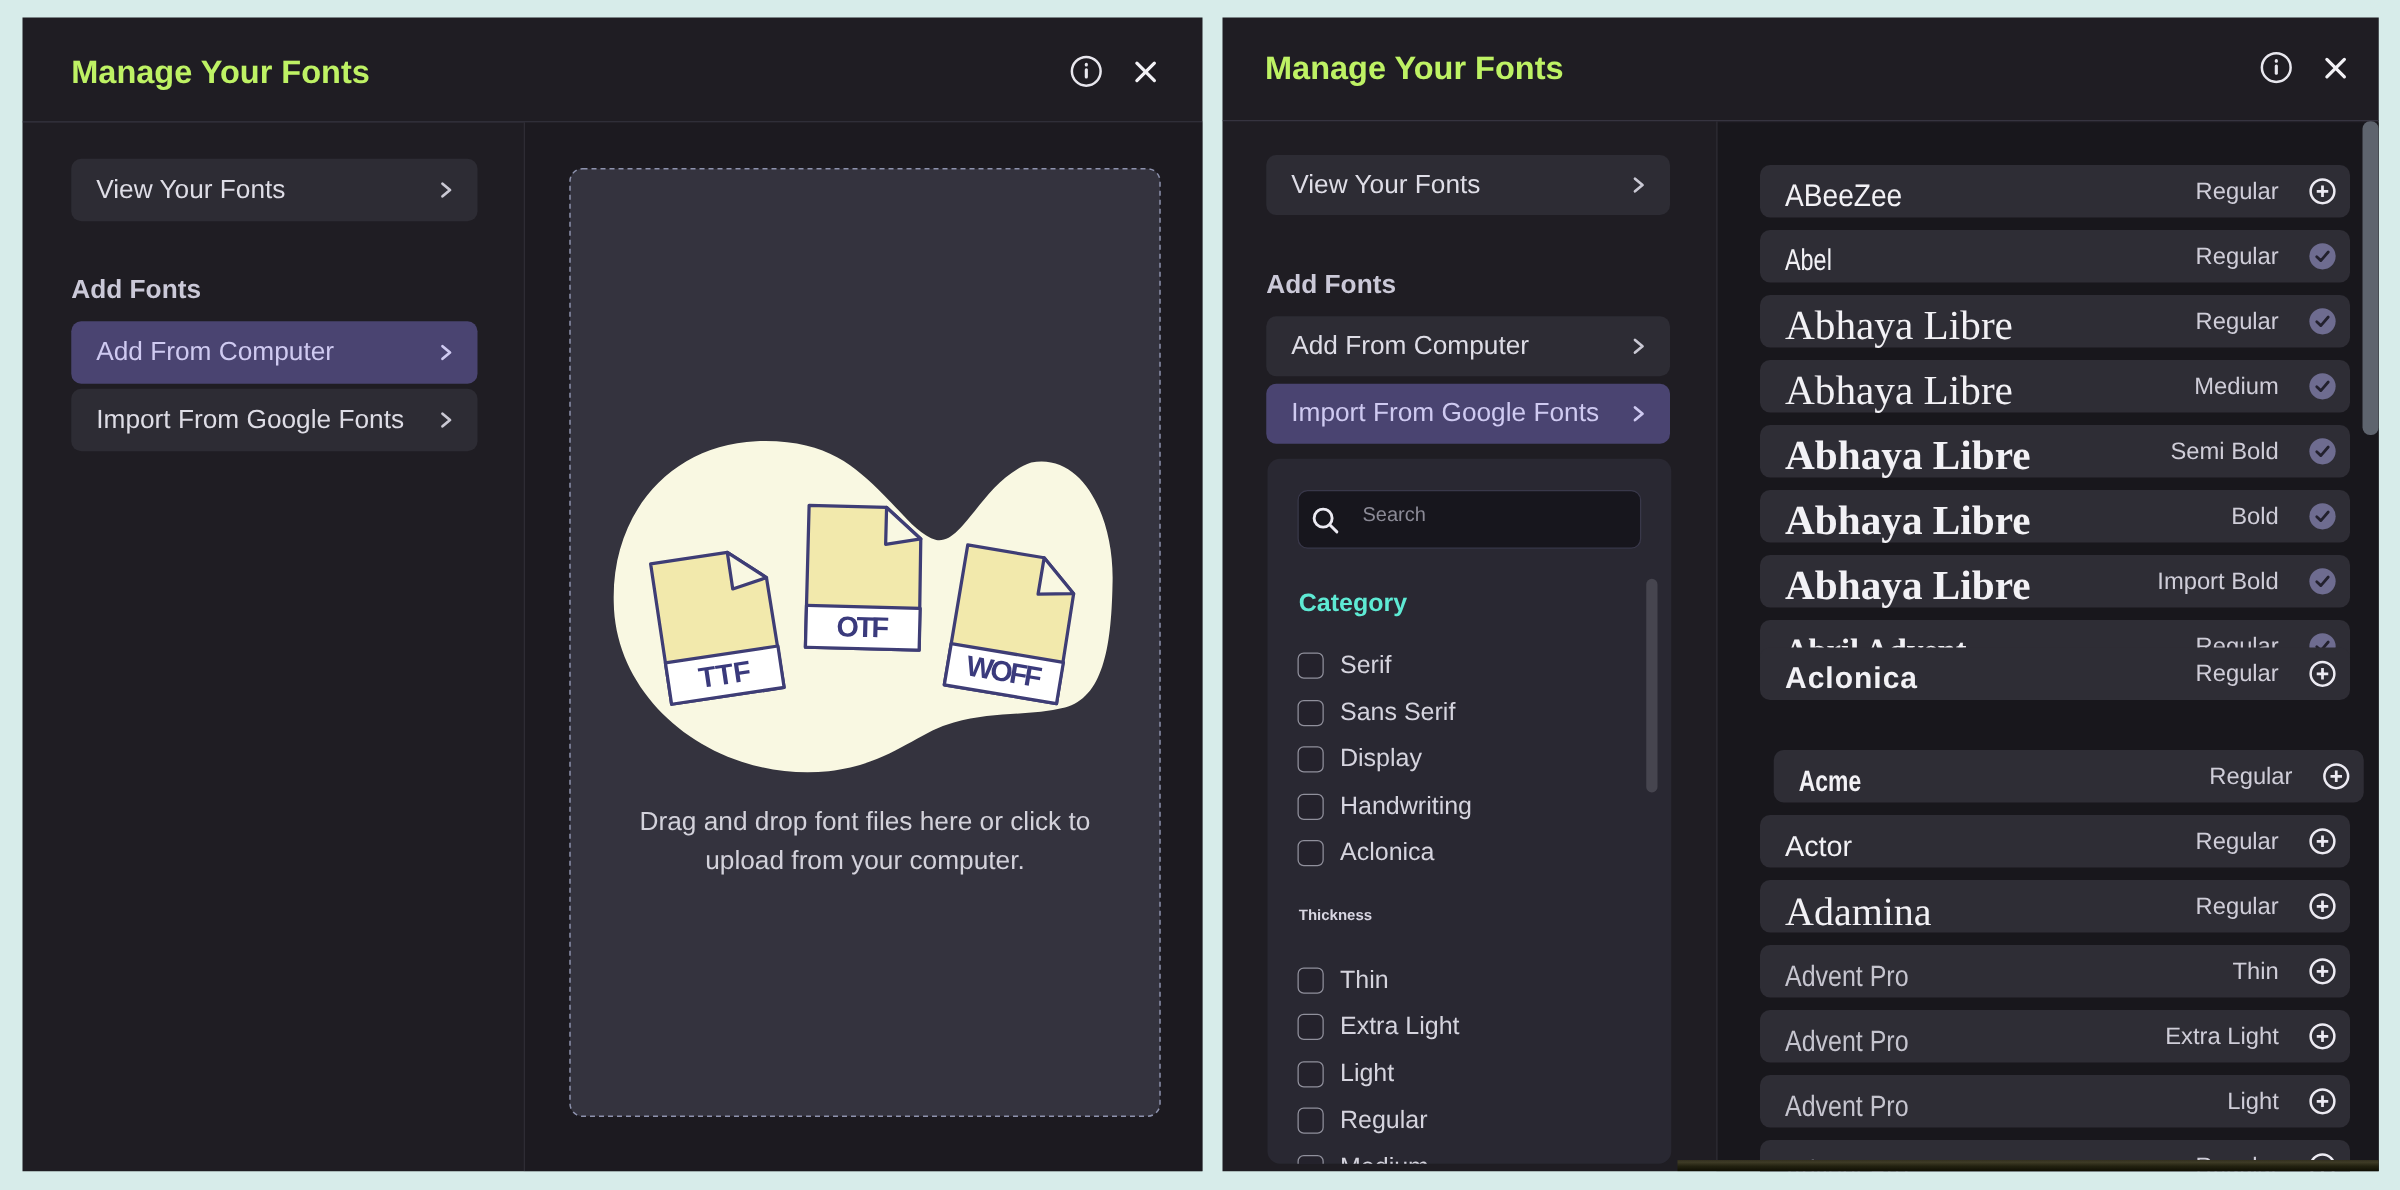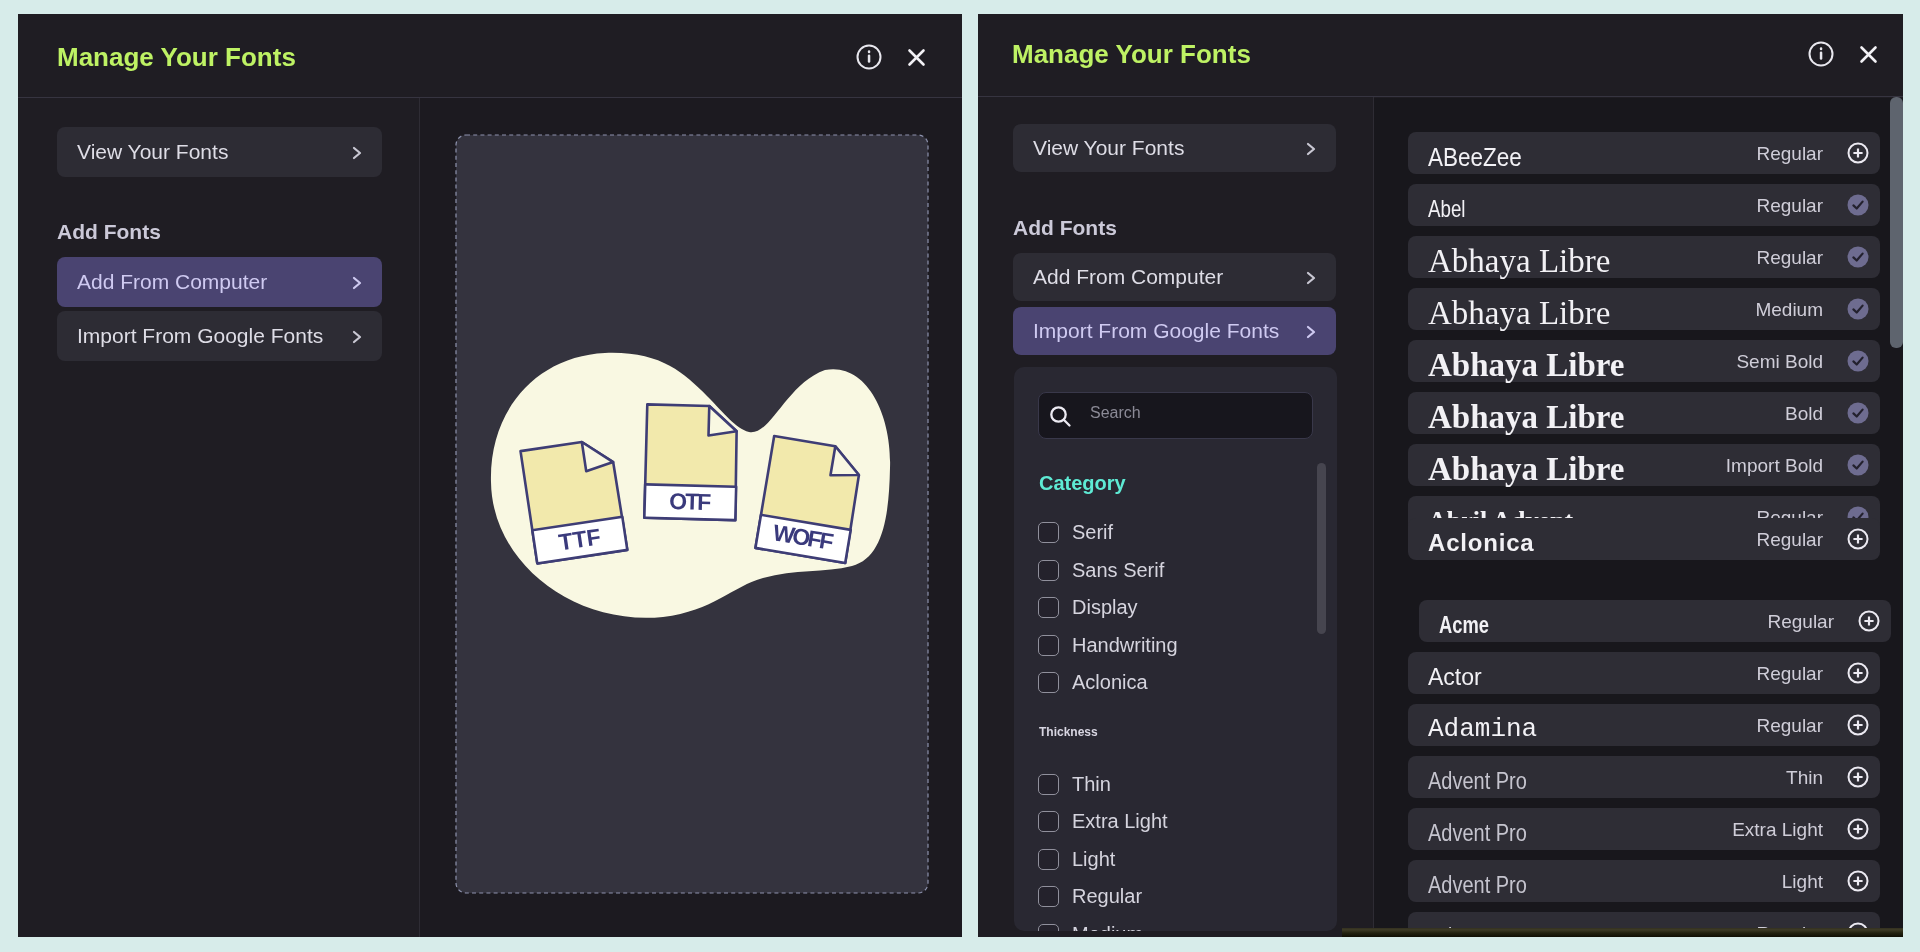--- a/index.html
+++ b/index.html
@@ -25,21 +25,21 @@
 .fname { position:absolute; left:20px; top:4px; line-height:42px; color:#f2f1f5; white-space:nowrap; }
 .fw { position:absolute; right:57px; top:1px; line-height:42px; font-size:19px; color:#cfcdd8; }
 .fic { position:absolute; left:439px; top:10px; width:22px; height:22px; }
 .fn-abeezee { font-size:25px; transform:scaleX(0.9); transform-origin:left center; }
 .fn-abel { font-size:24px; transform:scaleX(0.78); transform-origin:left center; }
 .fn-abhaya { font-family:"Liberation Serif", serif; font-size:33px; }
 .fn-abril { font-family:"Liberation Serif", serif; font-size:26px; font-weight:bold; }
 .fn-aclonica { font-size:24px; font-weight:bold; letter-spacing:0.8px; }
 .fn-acme { font-size:23.5px; font-weight:bold; transform:scaleX(0.78); transform-origin:left center; }
 .fn-actor { font-size:23px; }
-.fn-adamina { font-family:Liberation Mono, monospace; font-size:26px; }
+.fn-adamina { font-family:Liberation Serif, serif; font-size:32px; }
 .fn-advent { font-size:23.5px; color:#c5c4ce; transform:scaleX(0.85); transform-origin:left center; }
 </style>
 </head>
 <body>
 
 <div class="panel" id="p1">
   <div class="abs title" style="left:39px; top:30px;">Manage Your Fonts</div>
   <div class="abs" style="left:838px; top:30px;">
     <svg width="26" height="26">
         <circle cx="13" cy="13" r="11.5" stroke="#e8e7ee" stroke-width="2" fill="none"></circle>
@@ -105,20 +105,23 @@
         <text x="45.5" y="104" font-family="Liberation Sans, sans-serif" font-size="23" font-weight="bold" fill="#3a3a7c" text-anchor="middle" textLength="42">OTF</text>
       </g>
 
       <g transform="translate(354.7,365.4) rotate(9.5) translate(-45.5,-56.7)">
         <path d="M0 0 L62 0 L90 24.5 L91 113.5 L0 113.5 Z" fill="#f2e9ac" stroke="#3e3d75" stroke-width="2.6" stroke-linejoin="round"></path>
         <path d="M0 80 L91 80 L91 113.5 L0 113.5 Z" fill="#ffffff" stroke="#3e3d75" stroke-width="2.6" stroke-linejoin="round"></path>
         <path d="M62 0 L90 24.5 L62 29.5 Z" fill="#f9f8e2" stroke="#3e3d75" stroke-width="2.6" stroke-linejoin="round"></path>
         <text x="45.5" y="103" font-family="Liberation Sans, sans-serif" font-size="23" font-weight="bold" fill="#3a3a7c" text-anchor="middle" textLength="61">WOFF</text>
       </g>
     </svg>
+    <div class="abs" style="left:0; top:508px; width:474px; text-align:center; font-size:21px; line-height:31px; color:#d3d2db;">
+      Drag and drop font files here or click to<br>upload from your computer.
+    </div>
   </div>
 </div>
 
 <div class="panel" id="p2">
   <div class="rightarea" style="left:396px; right:0; background:#18171c;"></div>
   <div class="abs title" style="left:34px; top:27px;">Manage Your Fonts</div>
   <div class="abs" style="left:830px; top:27px;">
     <svg width="26" height="26">
         <circle cx="13" cy="13" r="11.5" stroke="#e8e7ee" stroke-width="2" fill="none"></circle>
         <rect x="11.8" y="10.6" width="2.5" height="8.2" rx="1.2" fill="#e8e7ee"></rect>

